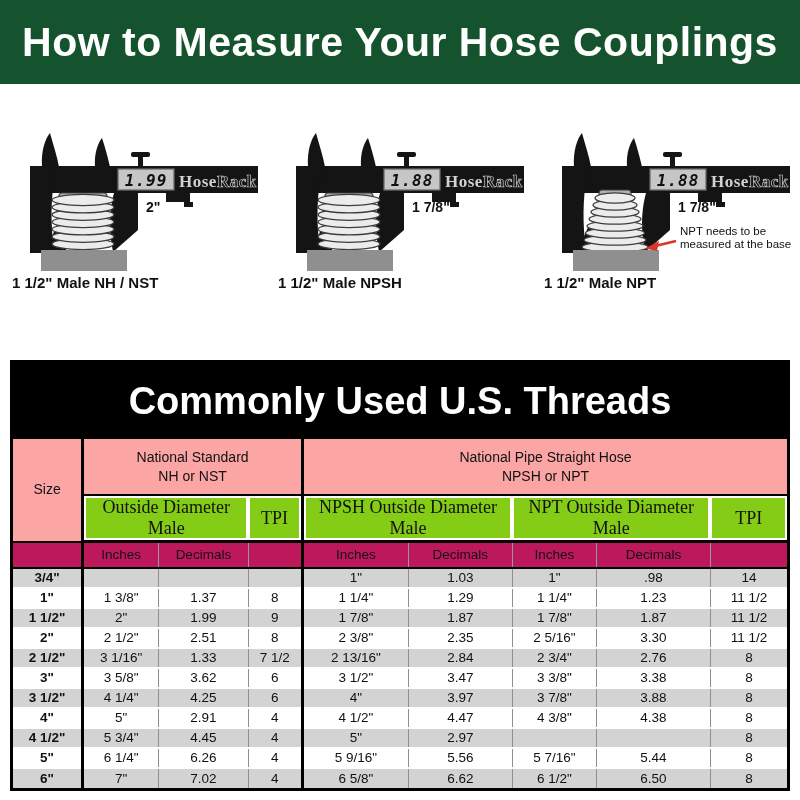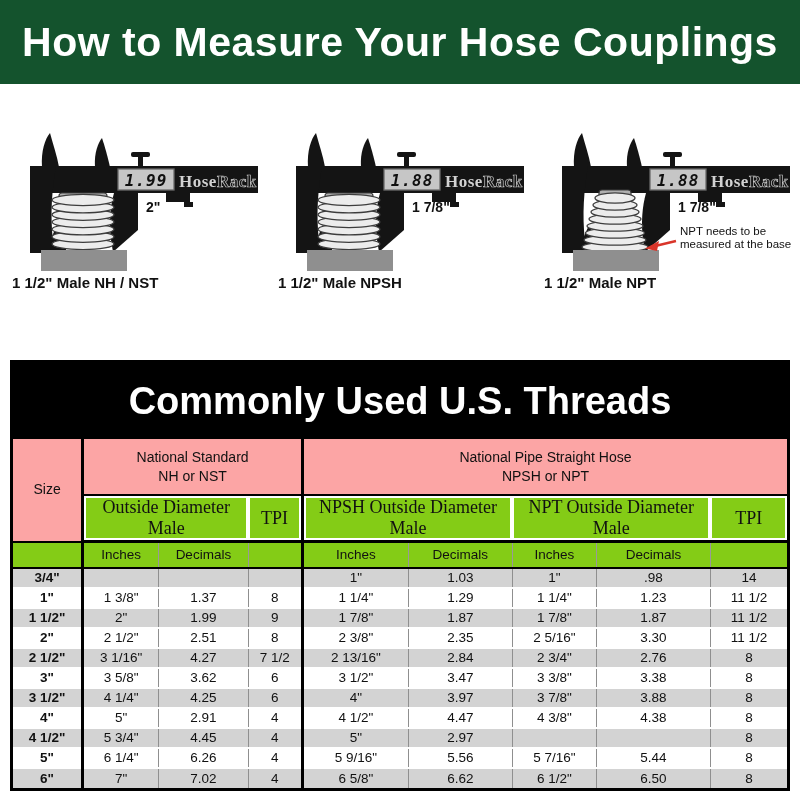--- a/index.html
+++ b/index.html
@@ -39,21 +39,21 @@
   table { width:100%; border-collapse:collapse; table-layout:fixed; }
   th, td { text-align:center; vertical-align:middle; padding:1px; font-size:13.5px; }
   tr.grp th { font-weight:normal; font-size:14px; background:#fca5a5; height:56px; border-bottom:2px solid #000; line-height:1.35; }
   th.size-hd { font-weight:bold; font-size:15px; border-right:3px solid #000; border-bottom:3px solid #000; background:#fff; }
   tr.band th {
     font-weight:normal; font-size:18px; height:26px;
     background:#84cc16; box-shadow:inset 0 0 0 2px #fff;
     border-bottom:3px solid #000;
     font-family:Liberation Serif, serif;
   }
-  tr.units td { font-weight:normal; height:26px; background:#84cc16; border-right:1px solid #999; border-bottom:2px solid #000; }
+  tr.units td { font-weight:normal; height:26px; background:#be185d; border-right:1px solid #999; border-bottom:2px solid #000; }
   tbody td { height:20px; border-right:1px solid #8f8f8f; border-bottom:2px solid #fff; background:#fff; }
   tbody tr.shade td { background:#d3d3d3; }
   tbody td.size-cell { font-weight:bold; }
   .thick-right { border-right:3px solid #000 !important; }
   th:last-child, td:last-child { border-right:none !important; }
   tbody tr:last-child td { border-bottom:none; }
 </style>
 </head>
 <body>
 
@@ -301,21 +301,21 @@
           <td class="thick-right">8</td>
           <td>2 3/8"</td>
           <td>2.35</td>
           <td>2 5/16"</td>
           <td>3.30</td>
           <td>11 1/2</td>
         </tr>
         <tr class="shade">
           <td class="size-cell thick-right">2 1/2"</td>
           <td>3 1/16"</td>
-          <td>4.27</td>
+          <td>1.33</td>
           <td class="thick-right">7 1/2</td>
           <td>2 13/16"</td>
           <td>2.84</td>
           <td>2 3/4"</td>
           <td>2.76</td>
           <td>8</td>
         </tr>
         <tr>
           <td class="size-cell thick-right">3"</td>
           <td>3 5/8"</td>

